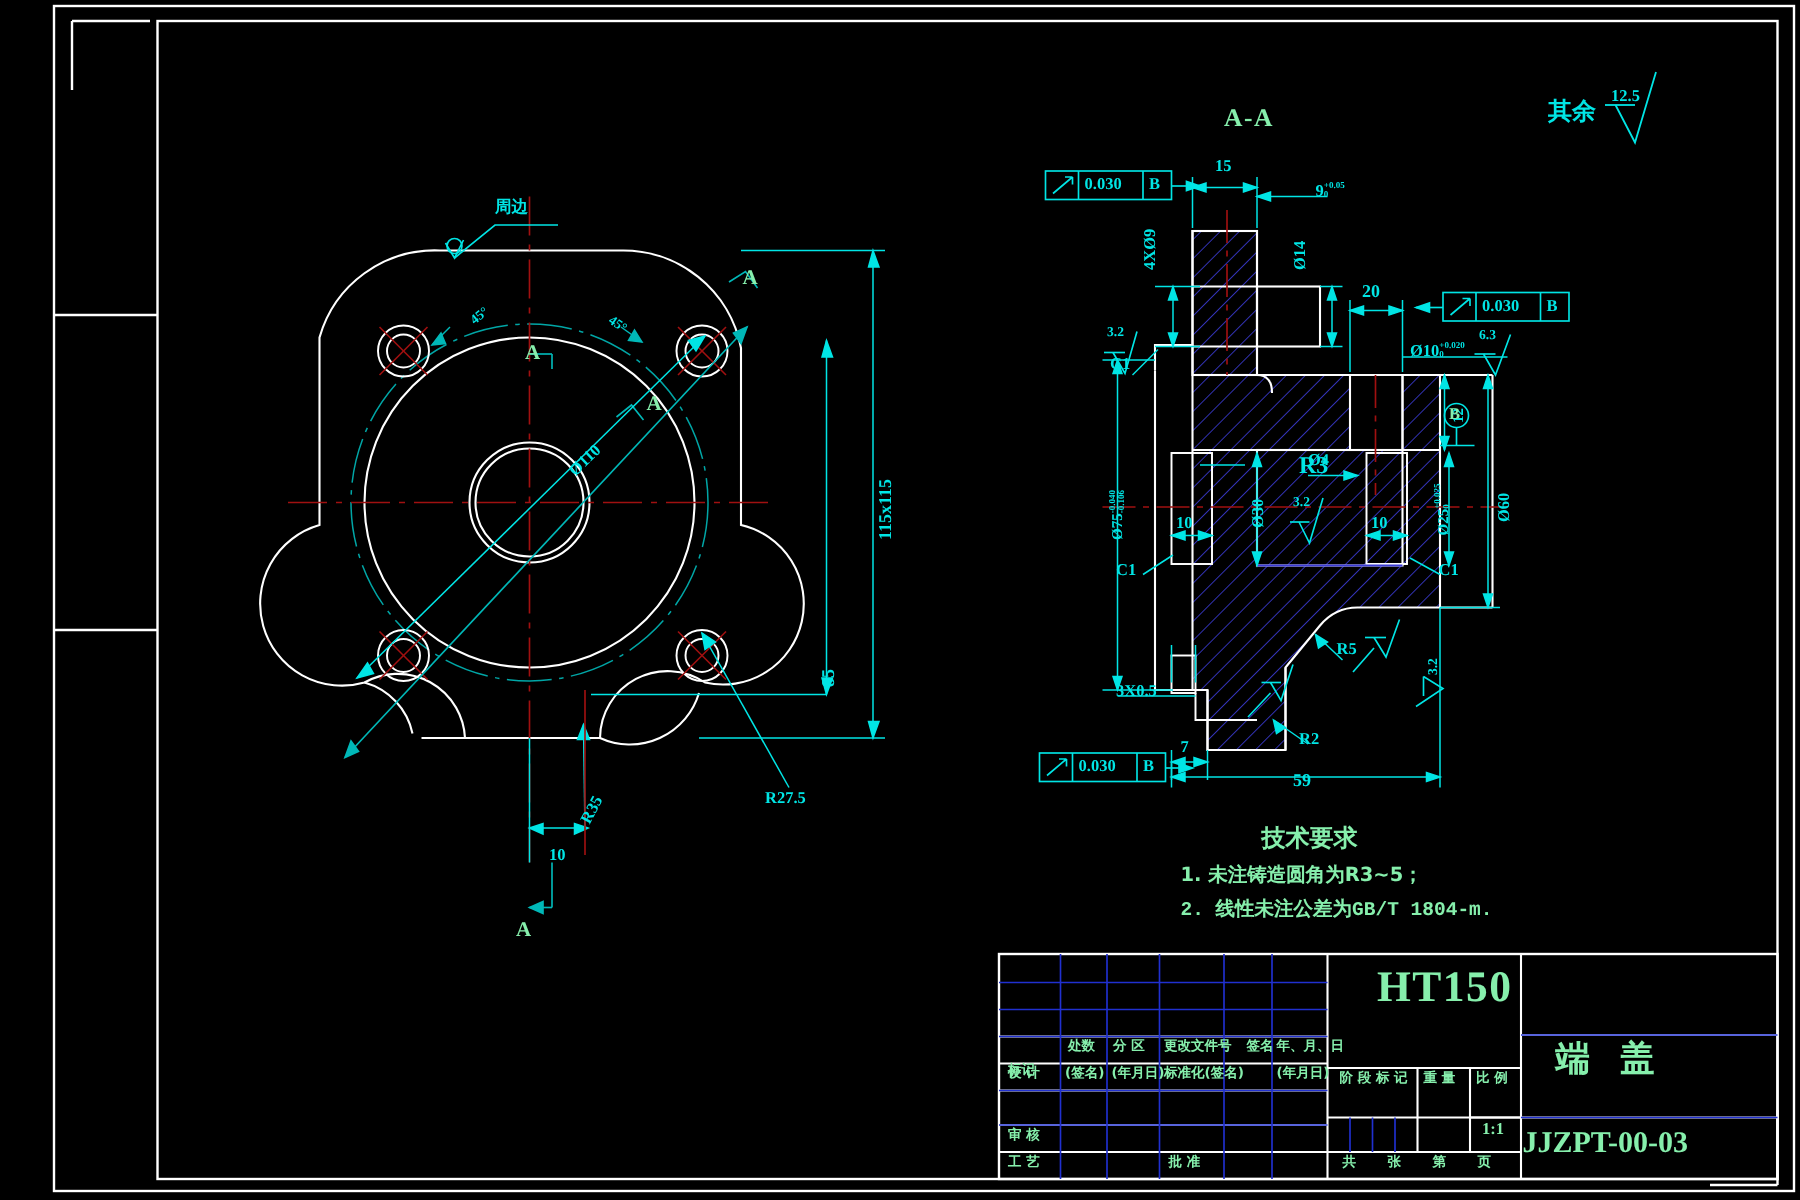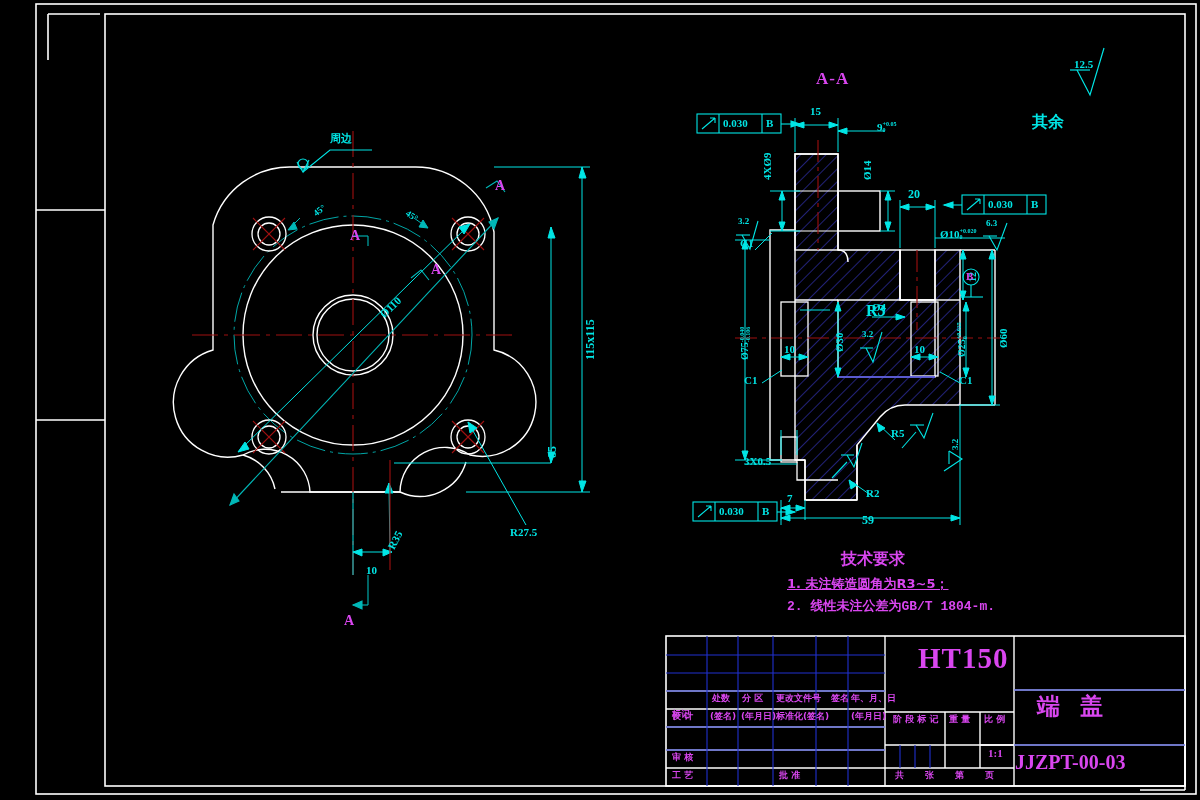--- a/index.html
+++ b/index.html
@@ -2,21 +2,21 @@
 <html><head>
 <meta charset="utf-8">
 <style>
   html,body{margin:0;padding:0;background:#000;}
   body{width:1200px;height:800px;overflow:hidden;
        font-family:"Liberation Serif","DejaVu Serif",serif;}
   #stage{position:relative;width:1200px;height:800px;background:#000;}
   svg{position:absolute;left:0;top:0;}
   .lbl{position:absolute;color:#00e5e5;font-weight:bold;white-space:nowrap;
        font-family:"Liberation Serif","DejaVu Serif",serif;line-height:1;}
-  .wlbl{position:absolute;color:#d946ef;font-weight:bold;white-space:nowrap;
+  .wlbl{position:absolute;color:#86efac;font-weight:bold;white-space:nowrap;
        font-family:"Liberation Serif","DejaVu Serif",serif;line-height:1;}
   .tol{font-size:6px;line-height:6px;display:inline-block;vertical-align:middle;
        text-align:left;position:relative;top:-1px;}
 </style>
 </head>
 <body>
 <div id="stage">
 
 <svg width="1200" height="800" viewBox="0 0 1200 800">
   <defs>
@@ -520,25 +520,25 @@
 
 <div class="lbl" style="left:723px;top:118px;font-size:11px;">0.030</div>
 <div class="lbl" style="left:766px;top:118px;font-size:11px;">B</div>
 
 <div class="lbl" style="left:988px;top:199px;font-size:11px;">0.030</div>
 <div class="lbl" style="left:1031px;top:199px;font-size:11px;">B</div>
 
 <div class="lbl" style="left:719px;top:506px;font-size:11px;">0.030</div>
 <div class="lbl" style="left:762px;top:506px;font-size:11px;">B</div>
 
-<div class="lbl" style="left:1032px;top:66px;font-size:16px;font-family:'DejaVu Sans',sans-serif;margin-top:48px;">其余</div>
+<div class="lbl" style="left:1032px;top:66px;font-size:16px;font-family:'DejaVu Sans',sans-serif;">其余</div>
 <div class="lbl" style="left:1074px;top:59px;font-size:11px;">12.5</div>
 
 <div class="wlbl" style="left:841px;top:551px;font-size:16px;font-family:'DejaVu Sans',sans-serif;font-weight:bold;">技术要求</div>
-<div class="wlbl" style="left:787px;top:577px;font-size:13px;font-family:'DejaVu Sans',sans-serif;text-decoration:underline;">1. 未注铸造圆角为R3~5；</div>
+<div class="wlbl" style="left:787px;top:577px;font-size:13px;font-family:'DejaVu Sans',sans-serif;">1. 未注铸造圆角为R3~5；</div>
 <div class="wlbl" style="left:787px;top:600px;font-size:13px;font-family:Liberation Mono, monospace;">2. 线性未注公差为GB/T   1804-m.</div>
 
 <div class="wlbl" style="left:918px;top:644px;font-size:29px;letter-spacing:1px;">HT150</div>
 
 <div class="wlbl" style="left:1037px;top:695px;font-size:23px;font-family:'DejaVu Sans',sans-serif;letter-spacing:6px;">端  盖</div>
 
 <div class="wlbl" style="left:1015px;top:752px;font-size:20px;">JJZPT-00-03</div>
 
 <div class="wlbl" style="left:988px;top:748px;font-size:11px;">1:1</div>
 

